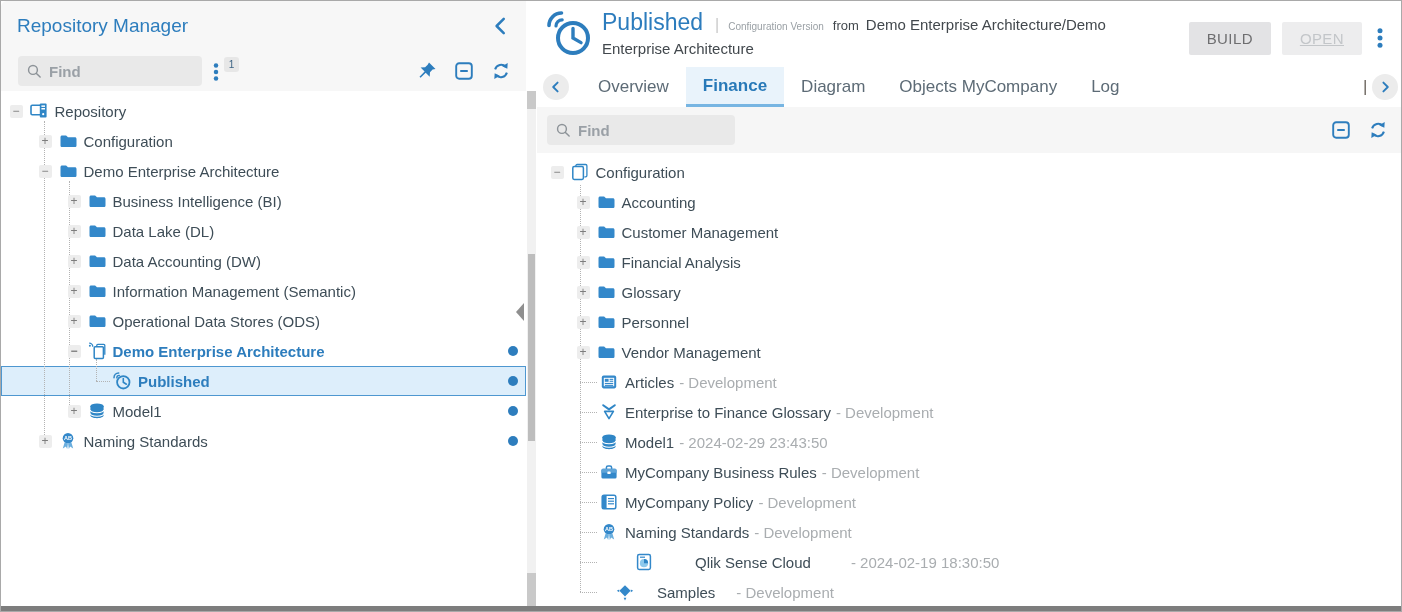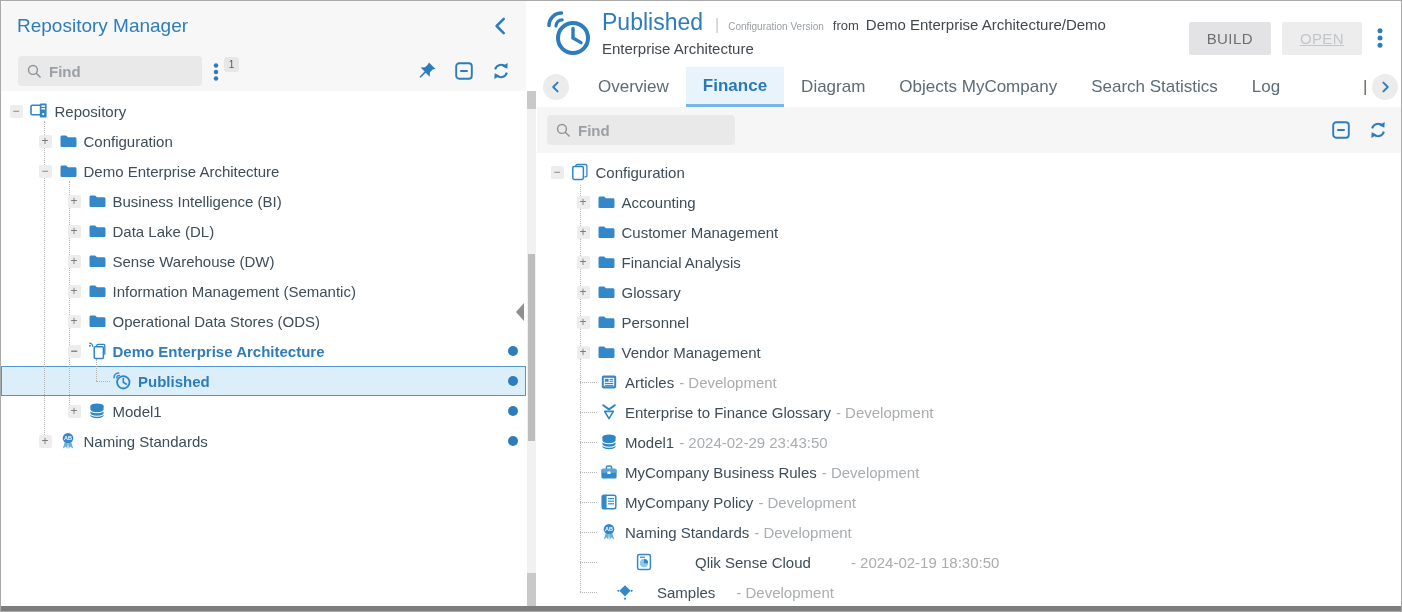--- a/index.html
+++ b/index.html
@@ -195,21 +195,21 @@
           </span>
           <span class="label">Data Lake (DL)</span>
         </div>
         <div class="tree-row" style="padding-left: 66.5px;">
           <span class="expander">+</span>
           <span class="tree-icon">
             <svg width="18" height="18" viewBox="0 0 18 18">
               <path d="M1.5 5c0-.9.7-1.6 1.6-1.6h4l1.9 1.9h6.9c.9 0 1.6.7 1.6 1.6v6.6c0 .9-.7 1.6-1.6 1.6H3.1c-.9 0-1.6-.7-1.6-1.6V5z" fill="#3388ca"></path>
             </svg>
           </span>
-          <span class="label">Sense Warehouse (DW)</span>
+          <span class="label">Data Accounting (DW)</span>
         </div>
         <div class="tree-row" style="padding-left: 66.5px;">
           <span class="expander">+</span>
           <span class="tree-icon">
             <svg width="18" height="18" viewBox="0 0 18 18">
               <path d="M1.5 5c0-.9.7-1.6 1.6-1.6h4l1.9 1.9h6.9c.9 0 1.6.7 1.6 1.6v6.6c0 .9-.7 1.6-1.6 1.6H3.1c-.9 0-1.6-.7-1.6-1.6V5z" fill="#3388ca"></path>
             </svg>
           </span>
           <span class="label">Information Management (Semantic)</span>
         </div>
@@ -322,21 +322,20 @@
       <span class="tab-scroll">
         <svg width="16" height="16" viewBox="0 0 20 20">
             <path d="M12 4.5 6.5 10l5.5 5.5" fill="none" stroke="#2d7dbd" stroke-width="2.4" stroke-linecap="round" stroke-linejoin="round"></path>
           </svg>
       </span>
       <div class="tabs-strip" id="tabs-strip">
           <div class="tab">Overview</div>
           <div class="tab active">Finance</div>
           <div class="tab">Diagram</div>
           <div class="tab">Objects MyCompany</div>
-          <div class="tab">Search Statistics</div>
           <div class="tab">Log</div>
         </div>
       <span class="tab-clipped">|</span>
       <span class="tab-scroll right">
         <svg width="16" height="16" viewBox="0 0 20 20">
             <path d="M8 4.5 13.5 10 8 15.5" fill="none" stroke="#2d7dbd" stroke-width="2.4" stroke-linecap="round" stroke-linejoin="round"></path>
           </svg>
       </span>
     </div>
 

